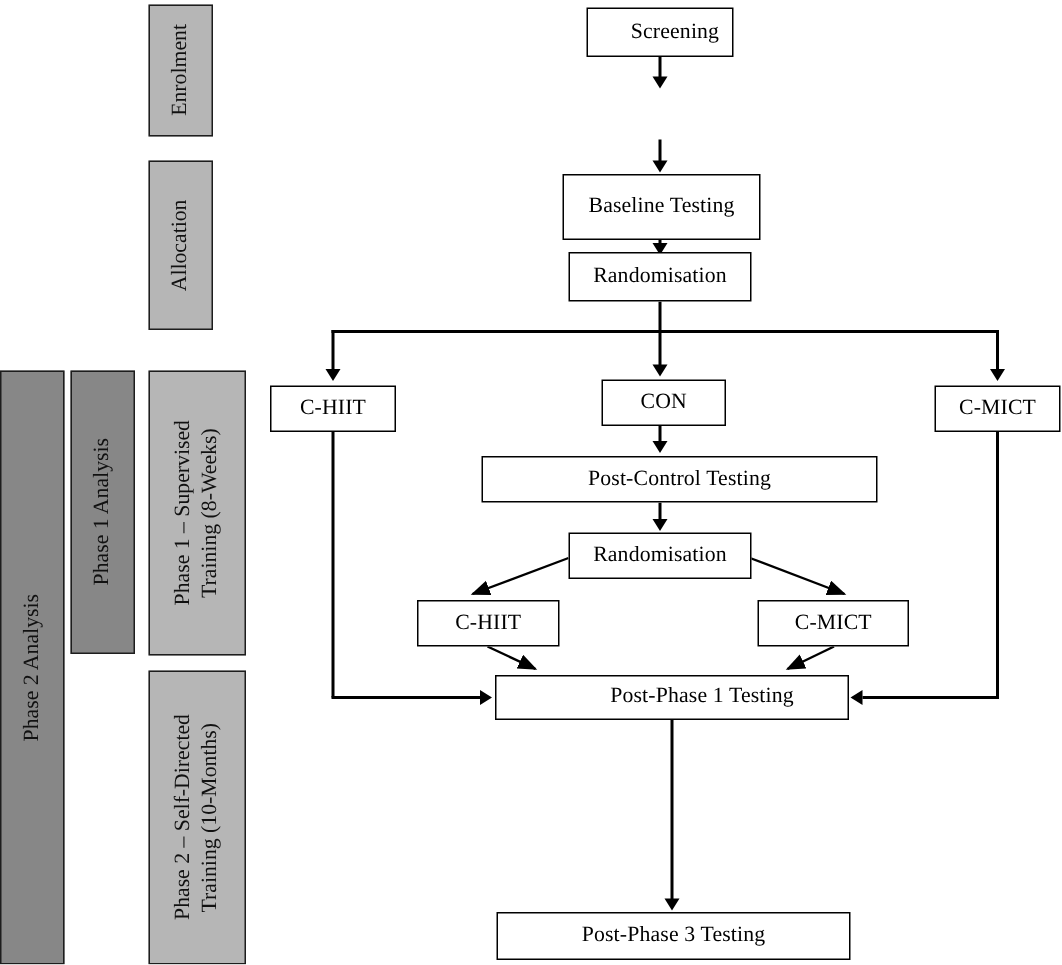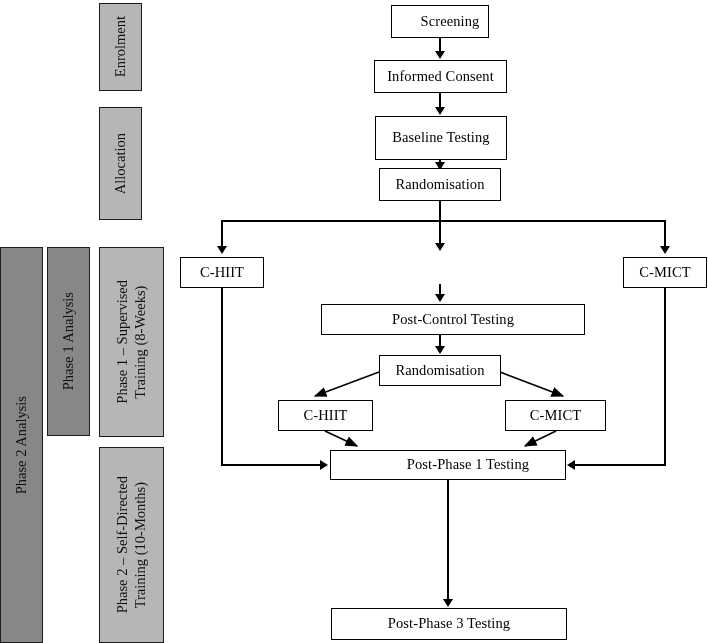--- a/index.html
+++ b/index.html
@@ -178,28 +178,28 @@
 
     <line x1="500" y1="372" x2="563" y2="396" stroke="#000000" stroke-width="1.6" marker-end="url(#ah)"></line>
 
     <line x1="325" y1="431" x2="357" y2="446" stroke="#000000" stroke-width="1.6" marker-end="url(#ah)"></line>
 
     <line x1="556" y1="431" x2="525" y2="446" stroke="#000000" stroke-width="1.6" marker-end="url(#ah)"></line>
   </svg>
 
   <div class="node" style="left:391px; top:5px;   width:98px;  height:33px;padding-left:20px;">Screening</div>
 
-  <div class="node" style="left:374px; top:60px;  width:133px; height:33px;">Informed Consent</div>
 
   <div class="node" style="left:375px; top:116px; width:132px; height:44px;">Baseline Testing</div>
 
   <div class="node" style="left:379px; top:168px; width:122px; height:33px;">Randomisation</div>
 
   <div class="node" style="left:180px; top:257px; width:84px;  height:31px;">C-HIIT</div>
 
+  <div class="node" style="left:401px; top:253px; width:83px;  height:31px;">CON</div>
 
   <div class="node" style="left:623px; top:257px; width:84px;  height:31px;">C-MICT</div>
 
   <div class="node" style="left:321px; top:304px; width:264px; height:31px;">Post-Control Testing</div>
 
   <div class="node" style="left:379px; top:355px; width:122px; height:31px;">Randomisation</div>
 
   <div class="node" style="left:278px; top:400px; width:95px;  height:31px;">C-HIIT</div>
 
   <div class="node" style="left:505px; top:400px; width:101px; height:31px;">C-MICT</div>

